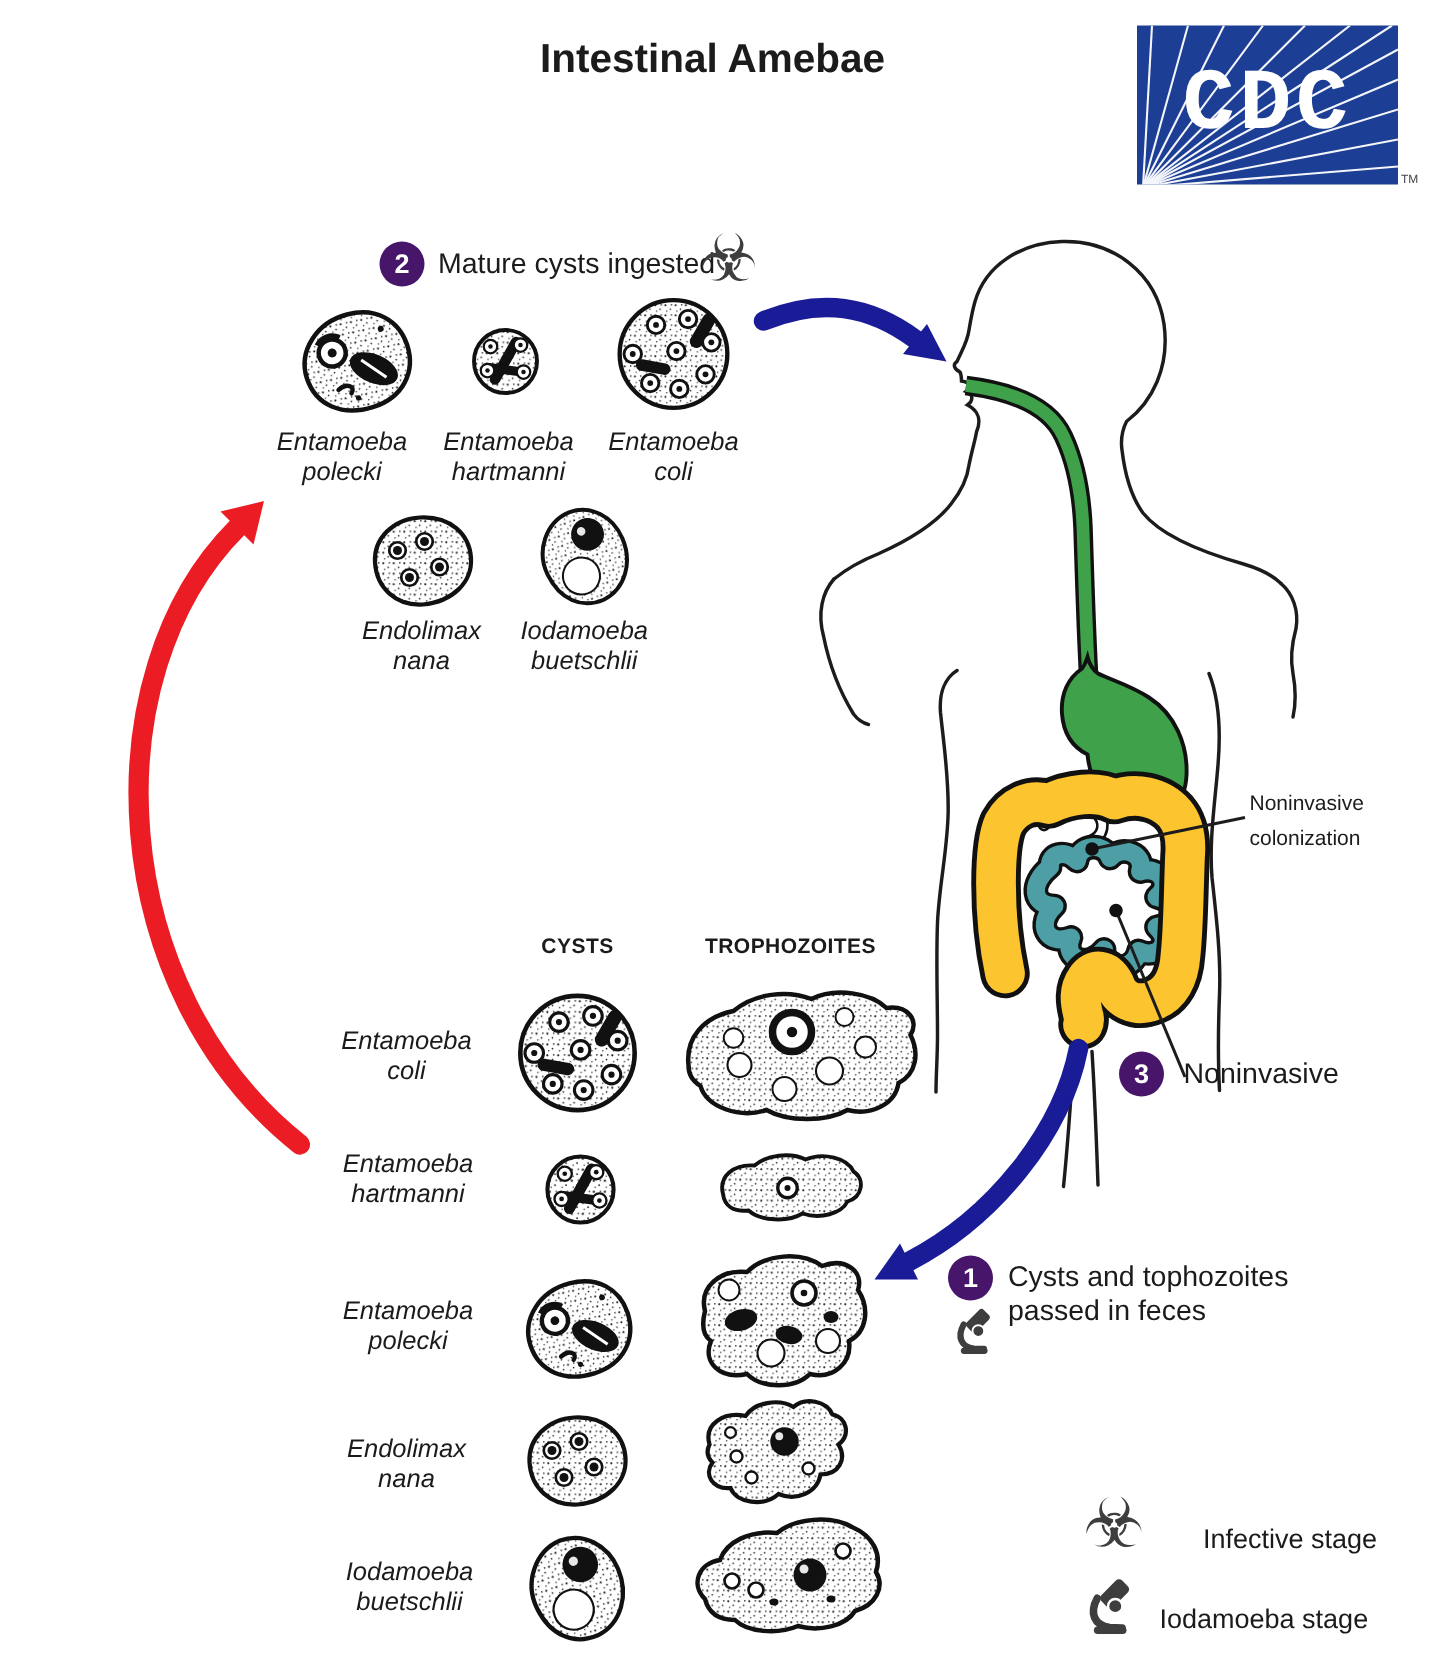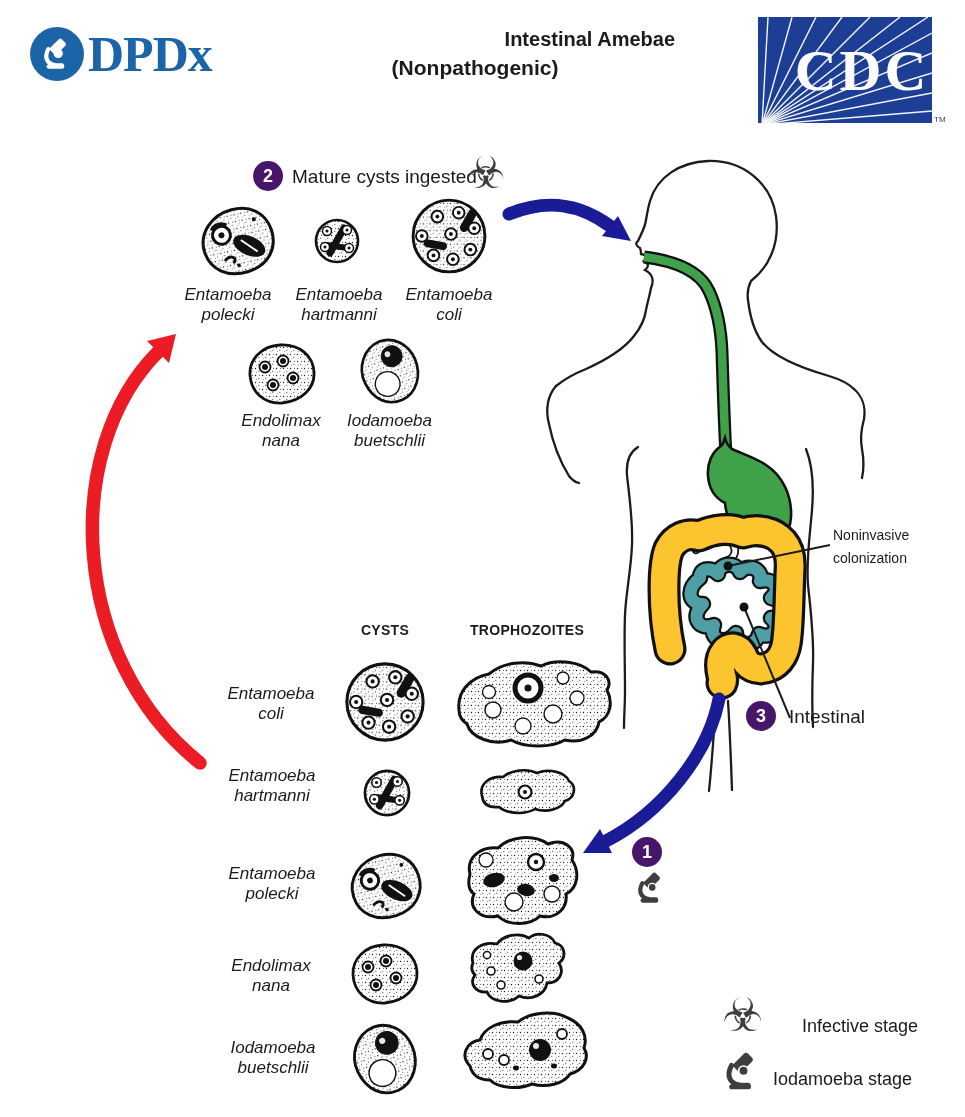--- a/index.html
+++ b/index.html
@@ -1,39 +1,39 @@
 <!DOCTYPE html>
 <html style="--cdc-blue: #1c3e94; --dpdx-blue: #1c64a8; --step-circle-purple: #471569; --arrow-blue: #191c96; --arrow-red: #ec1c24; --upper-gi-green: #3fa149; --colon-yellow: #fcc52f; --small-intestine-teal: #4d9fa5;"><head>
 <meta charset="utf-8">
 <style>
   html,body{margin:0;padding:0;background:#ffffff;}
   .canvas{position:relative;width:965px;height:1117px;background:#fff;overflow:hidden;
           font-family:"Liberation Sans",sans-serif;color:#1b1b1b;}
   .art{position:absolute;left:0;top:0;}
   .abs{position:absolute;}
-  .title{font-size:20px;font-weight:bold;text-align:right;line-height:31px;}
+  .title{font-size:27px;font-weight:bold;text-align:center;line-height:31px;}
   .subtitle{font-size:21px;font-weight:bold;text-align:center;line-height:26px;}
   .step-circle{width:30px;height:30px;border-radius:50%;background:var(--step-circle-purple,#471569);
                color:#fff;display:flex;align-items:center;justify-content:center;
                font-weight:bold;font-size:18px;}
   .step-label{font-size:19px;line-height:23px;}
   .species{font-size:17px;font-style:italic;line-height:20px;text-align:center;width:100px;}
   .colhdr{font-size:14px;font-weight:bold;text-align:center;letter-spacing:.3px;}
   .ann{font-size:14px;line-height:22.5px;}
   .legend-label{font-size:18px;}
   .bio{font-family:"DejaVu Sans",sans-serif;color:#3e3e3e;line-height:1;}
   .micro{color:#3e3e3e;display:block;}
   .dpdx{display:flex;align-items:center;gap:4px;}
   .dpdx-circle{width:54px;height:54px;border-radius:50%;background:var(--dpdx-blue,#1c64a8);
                display:flex;align-items:center;justify-content:center;}
   .dpdx-text{font-family:"Liberation Serif",serif;font-weight:bold;font-size:50px;
              color:var(--dpdx-blue,#1c64a8);line-height:54px;letter-spacing:-1px;}
   .cdc-box{width:174px;height:106px;background:var(--cdc-blue,#1c3e94);position:absolute;}
-  .cdc-text{position:absolute;left:0;top:0;width:208px;height:106px;display:flex;align-items:center;
-            justify-content:center;font-family:Liberation Serif, serif;font-weight:bold;
+  .cdc-text{position:absolute;left:0;top:0;width:174px;height:106px;display:flex;align-items:center;
+            justify-content:center;font-family:Liberation Mono, monospace;font-weight:bold;
             font-size:58px;color:#fff;letter-spacing:3px;}
   .cdc-tm{position:absolute;left:176px;top:98px;font-size:8px;color:#444;}
 </style>
 </head>
 <body>
 
 <div class="canvas">
 
   <svg class="art" width="965" height="1117" viewBox="0 0 965 1117">
     <defs>
@@ -262,32 +262,23 @@
       <circle cx="14" cy="-2" r="11" fill="#111"></circle>
       <circle cx="10" cy="-6" r="3" fill="#fff" opacity="0.9"></circle>
       <circle cx="-22" cy="8" r="5" fill="#fff" stroke="#111" stroke-width="1.8"></circle>
       <circle cx="-38" cy="2" r="5" fill="#fff" stroke="#111" stroke-width="1.8"></circle>
       <circle cx="36" cy="-18" r="5" fill="#fff" stroke="#111" stroke-width="1.8"></circle>
       <ellipse cx="-10" cy="16" rx="3" ry="2.4" fill="#111"></ellipse>
       <ellipse cx="28" cy="14" rx="3" ry="2.4" fill="#111"></ellipse>
     </g>
   </svg>
 
-  <div class="abs dpdx" style="left:30px;top:27px;">
-    <div class="dpdx-circle">
-      <svg class="micro" style="color:#fff" width="30" height="32" viewBox="0 0 24 26">
-          <use href="#micro"></use>
-        </svg>
-    </div>
-    <span class="dpdx-text">DPDx</span>
-  </div>
 
   <div class="abs" style="left:275px;top:24px;width:400px;">
     <div class="title">Intestinal Amebae</div>
-    <div class="subtitle">(Nonpathogenic)</div>
   </div>
 
   <div class="cdc-box" style="left:758px;top:17px;">
     <svg width="174" height="106" viewBox="0 0 174 106" style="position:absolute;left:0;top:0;">
       <g stroke="#ffffff" stroke-width="1.4" opacity="0.95">
         <line x1="4" y1="108" x2="10" y2="0"></line>
           <line x1="4" y1="108" x2="34" y2="0"></line>
         <line x1="4" y1="108" x2="58" y2="0"></line>
           <line x1="4" y1="108" x2="84" y2="0"></line>
         <line x1="4" y1="108" x2="112" y2="0"></line>
@@ -329,25 +320,26 @@
   <div class="abs species" style="left:338px;top:411px;width:103px;">
     <span style="display:block">Iodamoeba</span>
     <span style="display:block">buetschlii</span>
   </div>
 
   <div class="abs ann" style="left:833px;top:524px;width:112px;">Noninvasive colonization</div>
 
   <div class="abs step-circle" style="left:746px;top:701px;">
     <span>3</span>
   </div>
-  <div class="abs step-label" style="left:789px;top:705px;">Intestinal</div>
+  <div class="abs step-label" style="left:789px;top:705px;">Noninvasive</div>
 
   <div class="abs step-circle" style="left:632px;top:837px;">
     <span>1</span>
   </div>
+  <div class="abs step-label" style="left:672px;top:840px;width:200px;">Cysts and tophozoites passed in feces</div>
   <svg class="abs micro" style="left:636px;top:872px;" width="30" height="32" viewBox="0 0 24 26">
       <use href="#micro"></use>
     </svg>
 
   <div class="abs colhdr" style="left:339px;top:622px;width:92px;">CYSTS</div>
   <div class="abs colhdr" style="left:452px;top:622px;width:150px;">TROPHOZOITES</div>
 
   <div class="abs species" style="left:221px;top:684px;">
     <span style="display:block">Entamoeba</span>
     <span style="display:block">coli</span>

